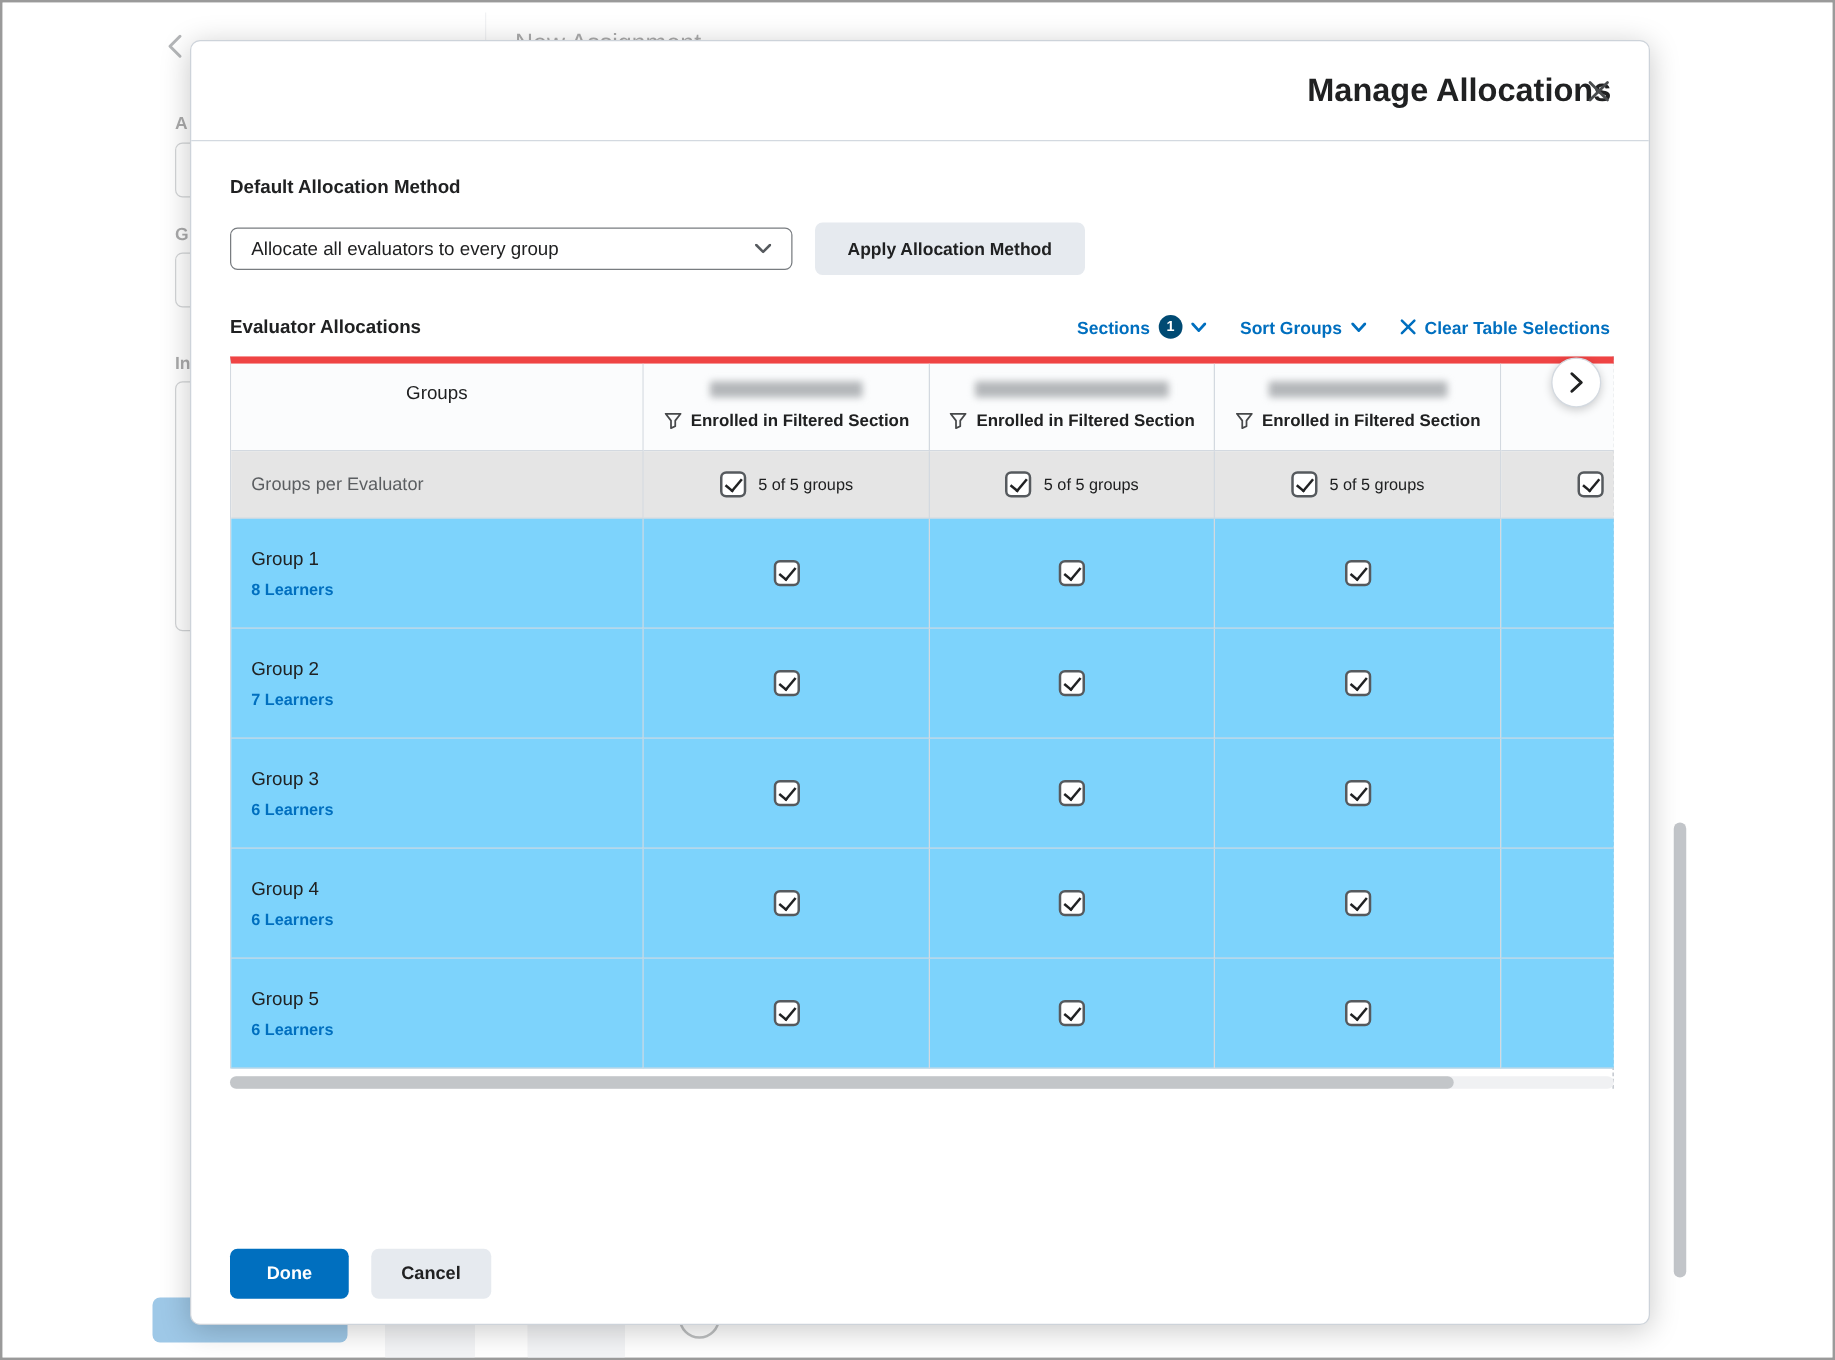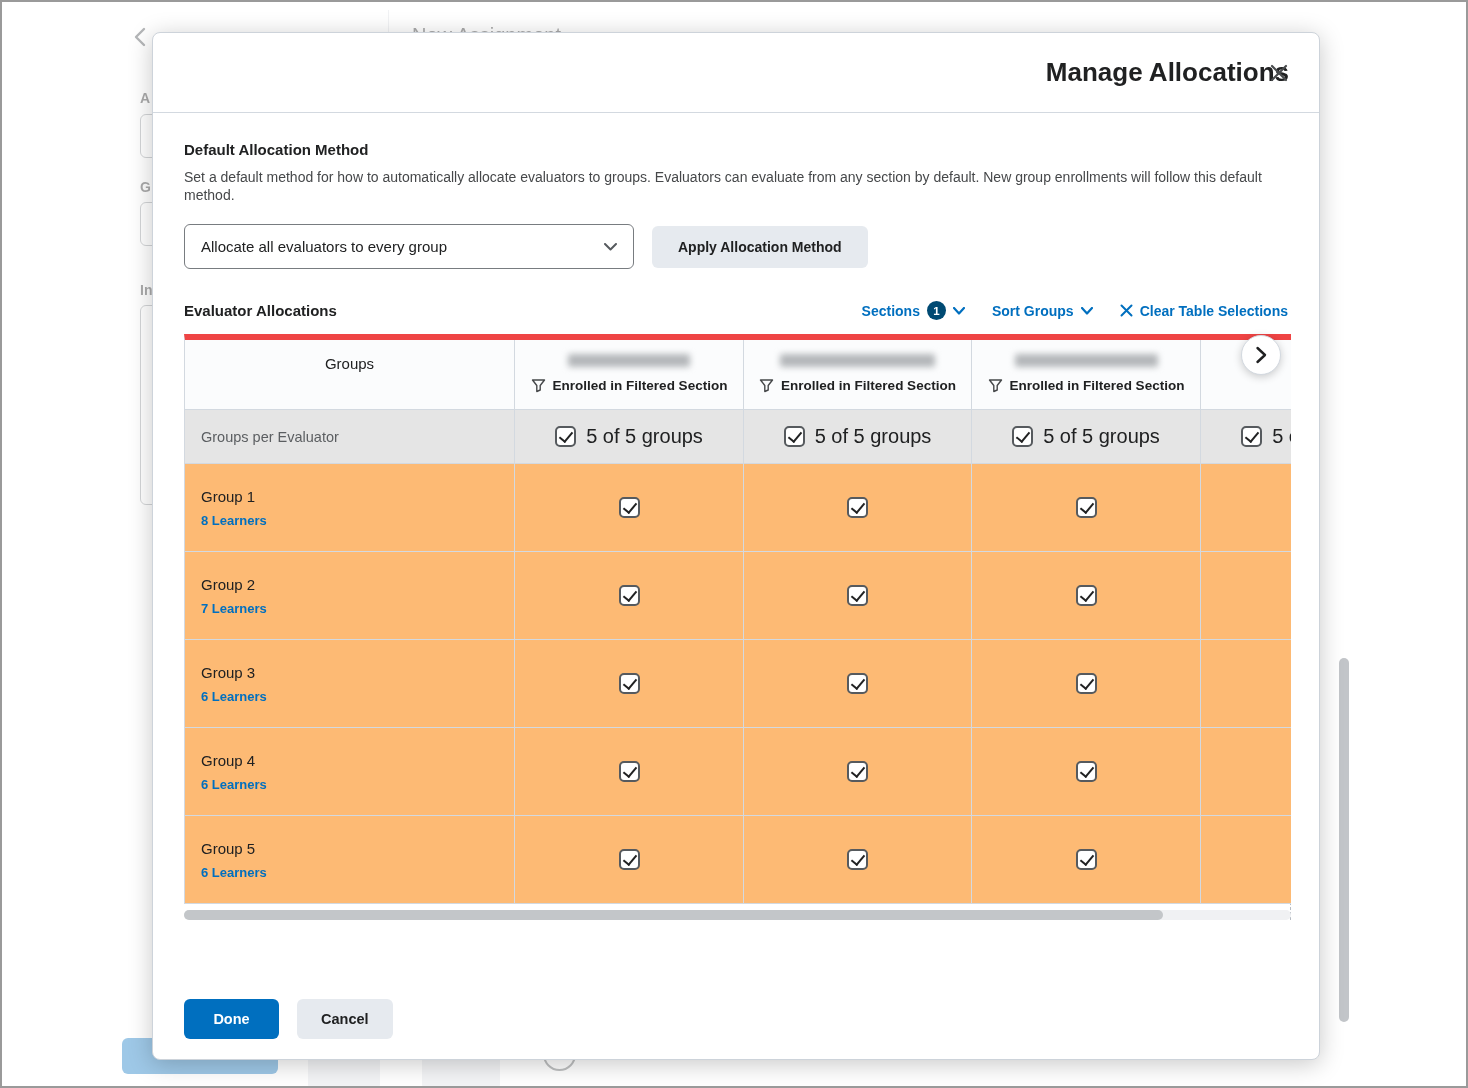--- a/index.html
+++ b/index.html
@@ -38,48 +38,48 @@
   .modal-header { position:relative; height:80px; padding:24px 30px 0 31px; border-bottom:1px solid #d3d9e0;text-align:right; }
   .modal-title { font-size:26px; font-weight:600; color:#202122; }
   .modal-close { position:absolute; right:22px; top:22px; width:36px; height:36px; background:transparent;
                  border:none; cursor:pointer; display:flex; align-items:center; justify-content:center; color:#494c4e; }
   .modal-body { padding:0 31px; }
 
   .sec-heading { margin-top:28px; font-size:15px; font-weight:700; color:#202122; }
   .sec-desc { margin-top:10px; font-size:14px; line-height:1.3; color:#46484a; max-width:1108px; }
 
   .controls-row { margin-top:20px; display:flex; gap:18px; align-items:center; }
-  .select-box { width:450px; height:45px; border:1px solid #787c80; border-radius:6px; background:#fff;
+  .select-box { width:450px; height:34px; border:1px solid #787c80; border-radius:6px; background:#fff;
                 display:flex; align-items:center; justify-content:space-between; padding:0 16px;
                 font-size:15px; color:#202122; cursor:pointer; }
   .btn-secondary { height:42px; padding:0 26px; background:#e6eaef; border:none; border-radius:6px;
                    font-family:"Liberation Sans",sans-serif; font-size:14px; font-weight:700; color:#202122; cursor:pointer; }
 
   .alloc-header { margin-top:32px; display:flex; align-items:center; justify-content:space-between; }
   .alloc-links { display:flex; align-items:center; gap:27px; }
   .link { display:flex; align-items:center; gap:7px; font-size:14px; font-weight:700; color:#006fbf; cursor:pointer; white-space:nowrap; }
   .badge { width:19px; height:19px; border-radius:50%; background:#004a73; color:#fff; font-size:11.5px; font-weight:700;
            display:flex; align-items:center; justify-content:center; }
 
   
   .table-scroll-region { margin-top:14px; width:1107px; border-right:1px dashed #b6bcc3; position:relative; }
   .table-clip { width:1107px; overflow:hidden; }
   .alloc-table { width:1245px; display:grid;
                  grid-template-columns:330px 229px 228px 229px 229px;
                  grid-template-rows:70px 54px repeat(5, 88px);
                  border-top:6px solid #ef4444; border-left:1px solid #d3d9e0; }
-  .cell { border-right:1px solid #d3d9e0; border-bottom:1px solid #d3d9e0; display:flex; align-items:center; justify-content:center; background:#fdba74; }
+  .cell { border-right:1px solid #d3d9e0; border-bottom:1px solid #d3d9e0; display:flex; align-items:center; justify-content:center; background:#7dd3fc; }
   .cell-hdr { background:#fbfcfd; }
   .cell-sum { background:#e5e5e5;text-align:right; }
   .hdr-groups { align-items:flex-start; padding-top:15px; font-size:15px; color:#202122; }
   .hdr-eval { flex-direction:column; justify-content:flex-start; padding-top:14px; gap:11px; }
   .blur-name { height:13px; border-radius:2px; background:#b4b7ba; filter:blur(3px); }
   .hdr-filter { display:flex; align-items:center; gap:7px; font-size:13.5px; font-weight:700; color:#202122; }
   .cell-label { justify-content:flex-start; padding-left:16px; font-size:14.5px; color:#5b5e61; }
-  .sum-unit { display:flex; align-items:center; gap:10px; font-size:20px; color:#202122; white-space:nowrap; }
+  .sum-unit { display:flex; align-items:center; gap:10px; font-size:13px; color:#202122; white-space:nowrap; }
   .cell-group { flex-direction:column; align-items:flex-start; justify-content:center; padding-left:16px; gap:8px; }
   .group-name { font-size:15px; color:#202122; }
   .learners-link { font-size:13px; font-weight:700; color:#006fbf; cursor:pointer;text-align:right; }
 
   .checkbox { width:21px; height:21px; border:2px solid #565a5e; border-radius:5px; background:#fff; position:relative; flex:0 0 auto; cursor:pointer; }
   .checkbox::after { content:""; position:absolute; left:5px; top:1px; width:6px; height:11px;
                      border-right:2.5px solid #202122; border-bottom:2.5px solid #202122; transform:rotate(40deg); }
 
   .col-chevron-btn { position:absolute; left:1057px; top:1px; width:40px; height:40px; border-radius:50%;
                      background:#fff; border:1px solid #d3d9e0; box-shadow:0 2px 8px rgba(0,0,0,0.2);
@@ -134,21 +134,20 @@
       <button class="modal-close">
         <svg width="20" height="20" viewBox="0 0 20 20">
             <path d="M3 3 L17 17 M17 3 L3 17" stroke="#494c4e" stroke-width="2.2" stroke-linecap="round"></path>
           </svg>
       </button>
     </div>
 
     <div class="modal-body">
 
       <div class="sec-heading">Default Allocation Method</div>
-      <p class="sec-desc">Set a default method for how to automatically allocate evaluators to groups. Evaluators can evaluate from any section by default. New group enrollments will follow this default method.</p>
 
       <div class="controls-row">
         <div class="select-box">
           <span>Allocate all evaluators to every group</span>
           <span>
             <svg width="13" height="8" viewBox="0 0 13 8">
                 <path d="M1 1 L6.5 6.5 L12 1" fill="none" stroke="#565a5e" stroke-width="2" stroke-linecap="round" stroke-linejoin="round"></path>
               </svg>
           </span>
         </div>

